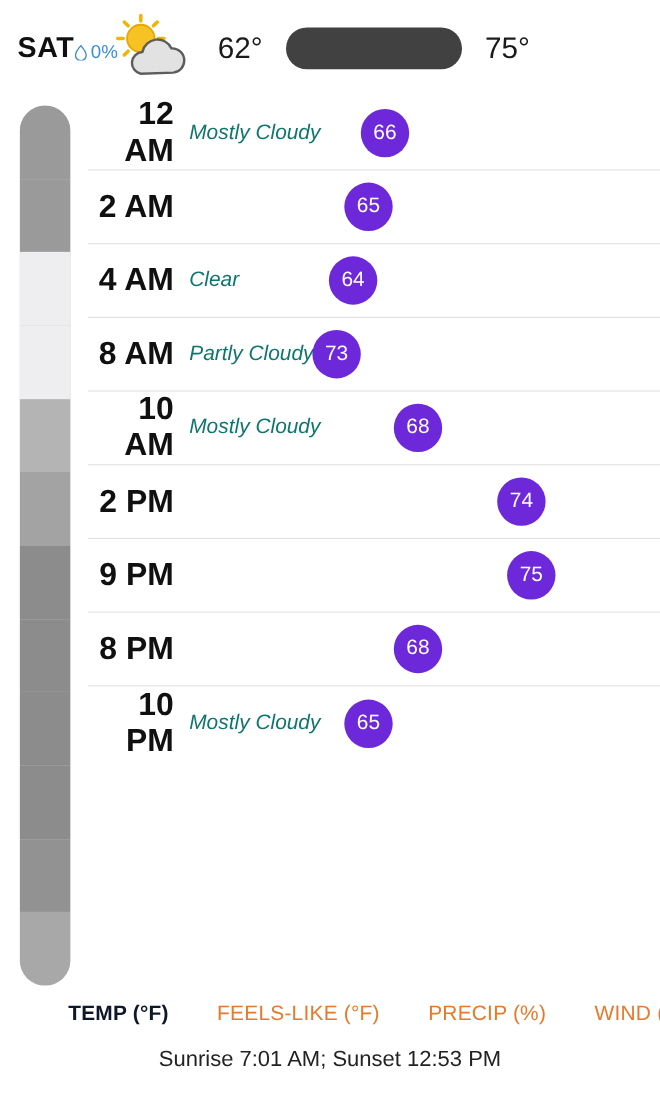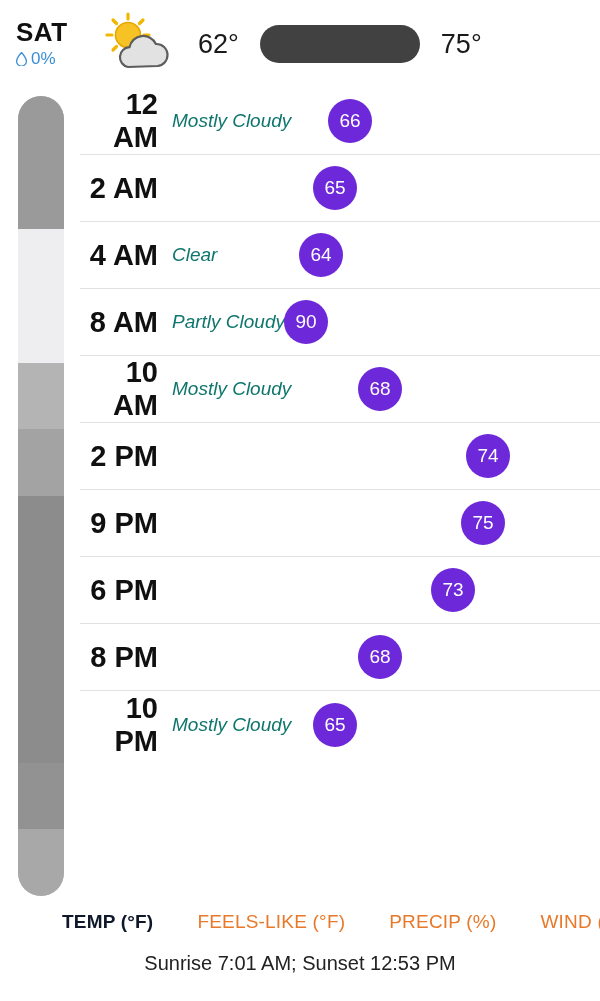--- a/index.html
+++ b/index.html
@@ -20,22 +20,21 @@
   .header {
     height: 88px;
     display: flex;
     align-items: center;
     padding: 0 16px;
     box-sizing: border-box;
   }
   .day-block {
     width: 72px;
     display: flex;
-    flex-direction: column;
-    align-items: flex-start;
+    align-items: flex-end;
   }
   .day-name {
     font-size: 26px;
     font-weight: bold;
     letter-spacing: 0.5px;
     line-height: 1.05;
     color: #101010;
   }
   .precip-row {
     display: flex;
@@ -251,38 +250,34 @@
         <div class="temp-dot" style="left: 255px;">65</div>
       </div>
       <div class="hrow">
         <div class="hour">4 AM</div>
         <div class="cond">Clear</div>
         <div class="temp-dot" style="left: 241px;">64</div>
       </div>
       <div class="hrow">
         <div class="hour">8 AM</div>
         <div class="cond">Partly Cloudy</div>
-        <div class="temp-dot" style="left: 226px;">90</div>
+        <div class="temp-dot" style="left: 226px;">73</div>
       </div>
       <div class="hrow">
         <div class="hour">10 AM</div>
         <div class="cond">Mostly Cloudy</div>
         <div class="temp-dot" style="left: 300px;">68</div>
       </div>
       <div class="hrow">
         <div class="hour">2 PM</div>
-        <div class="temp-dot" style="left: 408px; text-align: center;">74</div>
+        <div class="temp-dot" style="left: 394px; text-align: center;">74</div>
       </div>
       <div class="hrow">
         <div class="hour">9 PM</div>
         <div class="temp-dot" style="left: 403px;">75</div>
-      </div>
-      <div class="hrow">
-        <div class="hour">6 PM</div>
-        <div class="temp-dot" style="left: 373px;">73</div>
       </div>
       <div class="hrow">
         <div class="hour">8 PM</div>
         <div class="temp-dot" style="left: 300px;">68</div>
       </div>
       <div class="hrow">
         <div class="hour">10 PM</div>
         <div class="cond">Mostly Cloudy</div>
         <div class="temp-dot" style="left: 255px;">65</div>
       </div>

